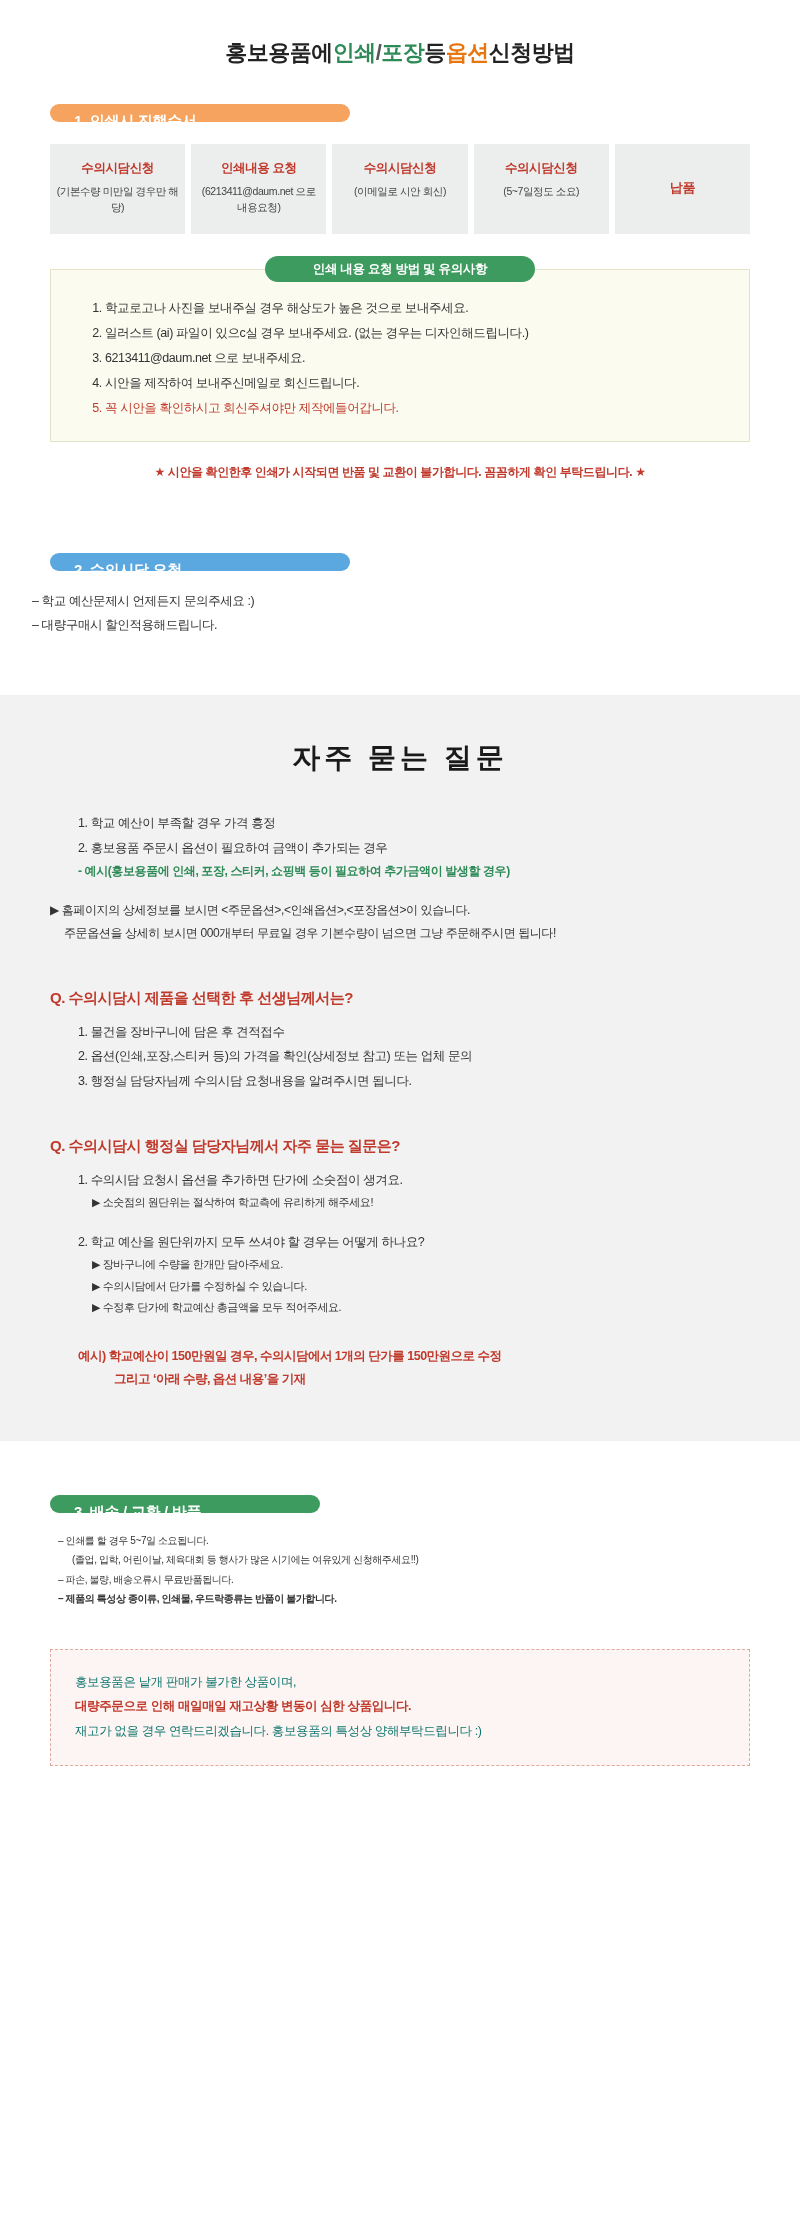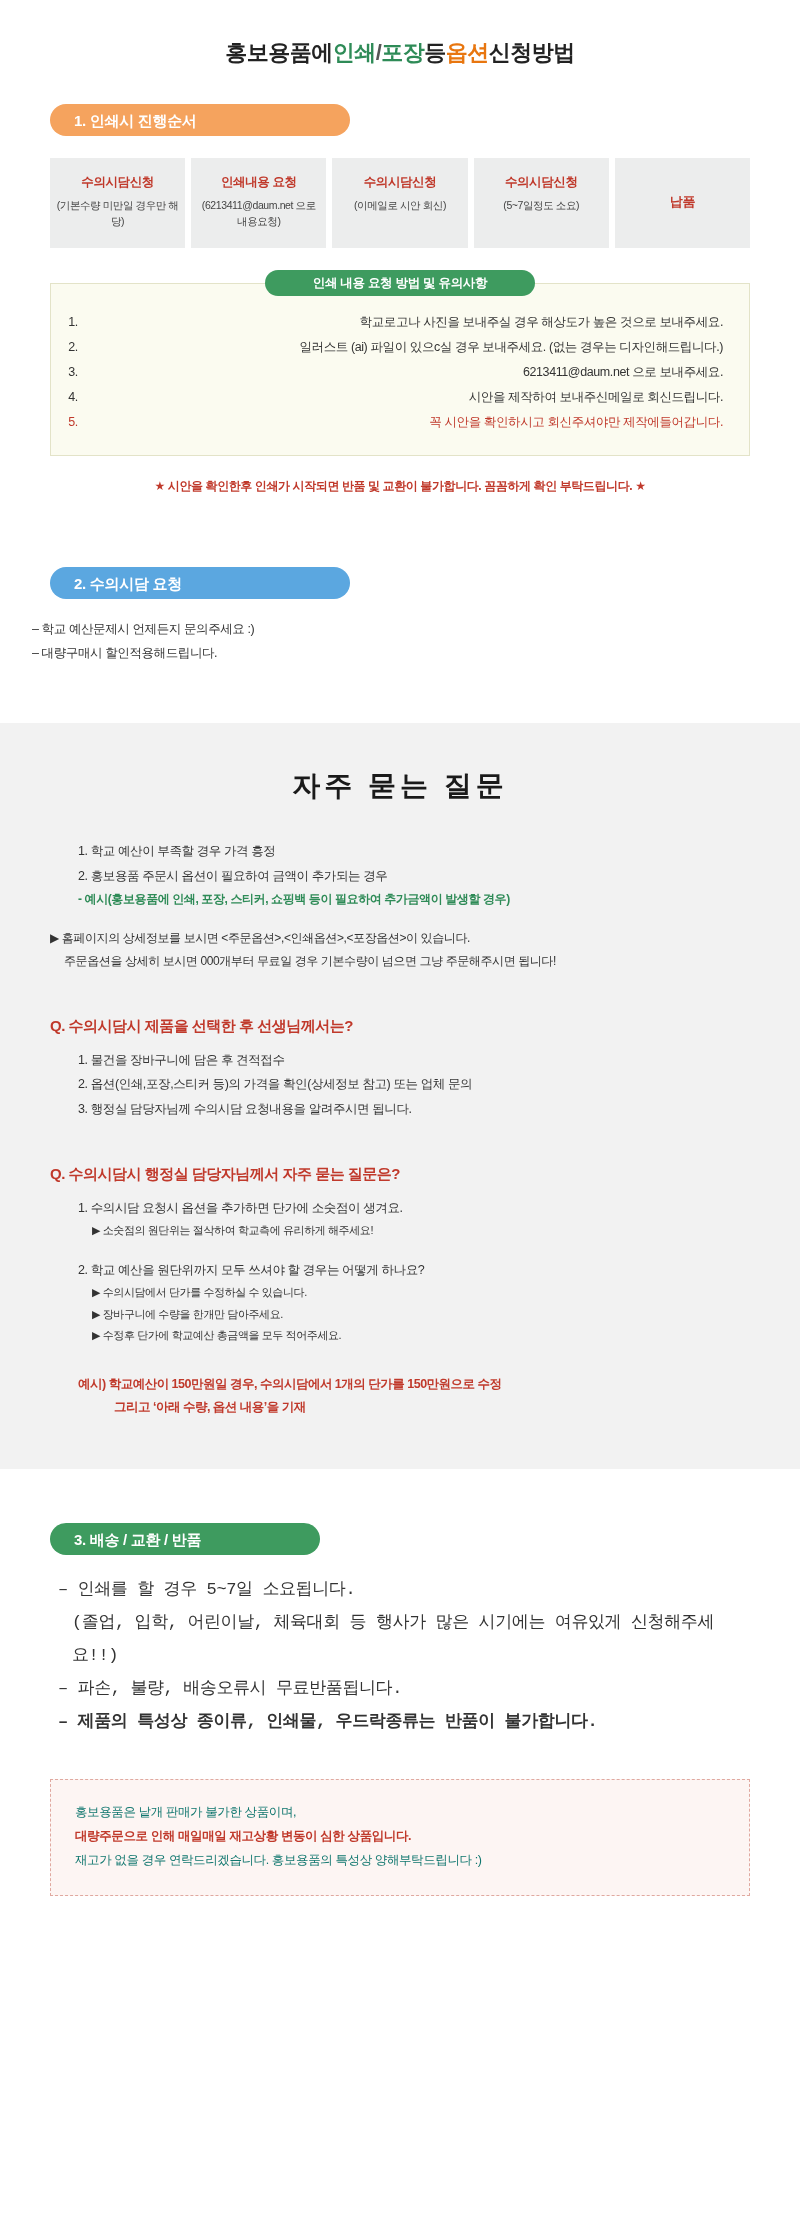--- a/index.html
+++ b/index.html
@@ -27,21 +27,21 @@
   }
   .main-title .accent-green { color: #2e8b57; }
   .main-title .accent-orange { color: #e8760f; }
   .main-title .sep { color: #555; font-weight: bold; }
 
   
   .pill {
     width: 300px;
     margin-left: 50px;
     margin-top: 36px;
-    height: 32px;
+    height: 18px;
     line-height: 34px;
     border-radius: 17px;
     color: #fff;
     font-size: 15px;
     font-weight: bold;
     padding-left: 24px;
     letter-spacing: -0.3px;
   }
   .pill.orange { background: #f5a35e; }
   .pill.blue   { background: #5ba7e0; }
@@ -97,22 +97,21 @@
     line-height: 26px;
     border-radius: 13px;
     position: relative;
     z-index: 2;
     letter-spacing: -0.3px;
   }
   .notice-body {
     margin-top: -13px;
     background: #fbfbf0;
     border: 1px solid #e3e3c8;
-    padding: 26px 26px 20px 8px;
-    text-align: right;
+    padding: 26px 26px 20px 32px;
   }
   .notice-body ol {
     margin: 0; padding: 0 0 0 22px;
   }
   .notice-body li {
     font-size: 12.5px;
     line-height: 2.0;
     letter-spacing: -0.4px;
     color: #333;
   }
@@ -188,25 +187,24 @@
     line-height: 1.85;
     letter-spacing: -0.5px;
   }
   .example-red .l2 { display: block; margin-left: 36px; }
 
   
   .ship-list {
     margin: 18px 50px 0 58px;
   }
   .ship-list div {
-    font-size: 17px;
+    font-size: 10px;
     line-height: 1.95;
     letter-spacing: -0.4px;
     color: #333;
-    font-family: Liberation Mono, monospace;
   }
   .ship-list .indent { margin-left: 14px; }
   .ship-list b { font-weight: bold; }
 
   
   .dashed-box {
     margin: 40px 50px 0 50px;
     border: 1px dashed #e0a9a0;
     background: #fdf5f3;
     padding: 20px 24px 22px 24px;
@@ -294,22 +292,22 @@
       <div>1. 물건을 장바구니에 담은 후 견적접수</div>
       <div>2. 옵션(인쇄,포장,스티커 등)의 가격을 확인(상세정보 참고) 또는 업체 문의</div>
       <div>3. 행정실 담당자님께 수의시담 요청내용을 알려주시면 됩니다.</div>
     </div>
 
     <div class="q gap-q">Q. 수의시담시 행정실 담당자님께서 자주 묻는 질문은?</div>
     <div class="a">
       <div>1. 수의시담 요청시 옵션을 추가하면 단가에 소숫점이 생겨요.</div>
       <div class="sub tri">▶  소숫점의 원단위는 절삭하여 학교측에 유리하게 해주세요!</div>
       <div class="blk">2. 학교 예산을 원단위까지 모두 쓰셔야 할 경우는 어떻게 하나요?</div>
+      <div class="sub tri">▶  장바구니에 수량을 한개만 담아주세요.</div>
       <div class="sub tri">▶  수의시담에서 단가를 수정하실 수 있습니다.</div>
-      <div class="sub tri">▶  장바구니에 수량을 한개만 담아주세요.</div>
       <div class="sub tri">▶  수정후 단가에 학교예산 총금액을 모두 적어주세요.</div>
     </div>
 
     <div class="example-red">
       <span>예시) 학교예산이 150만원일 경우, 수의시담에서 1개의 단가를 150만원으로 수정</span>
       <span class="l2">그리고 ‘아래 수량, 옵션 내용’을 기재</span>
     </div>
   </div>
 
   <div class="pill green" style="margin-top:54px;">3. 배송 / 교환 / 반품</div>

